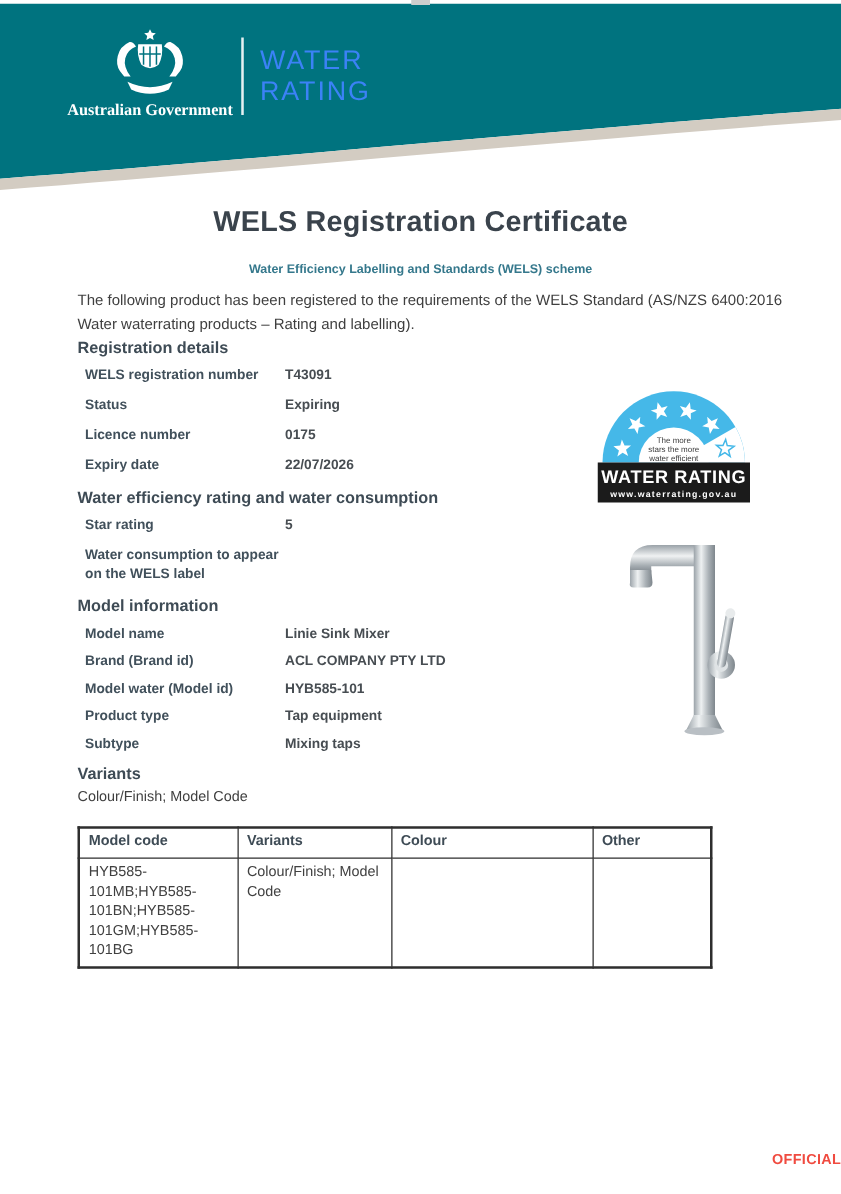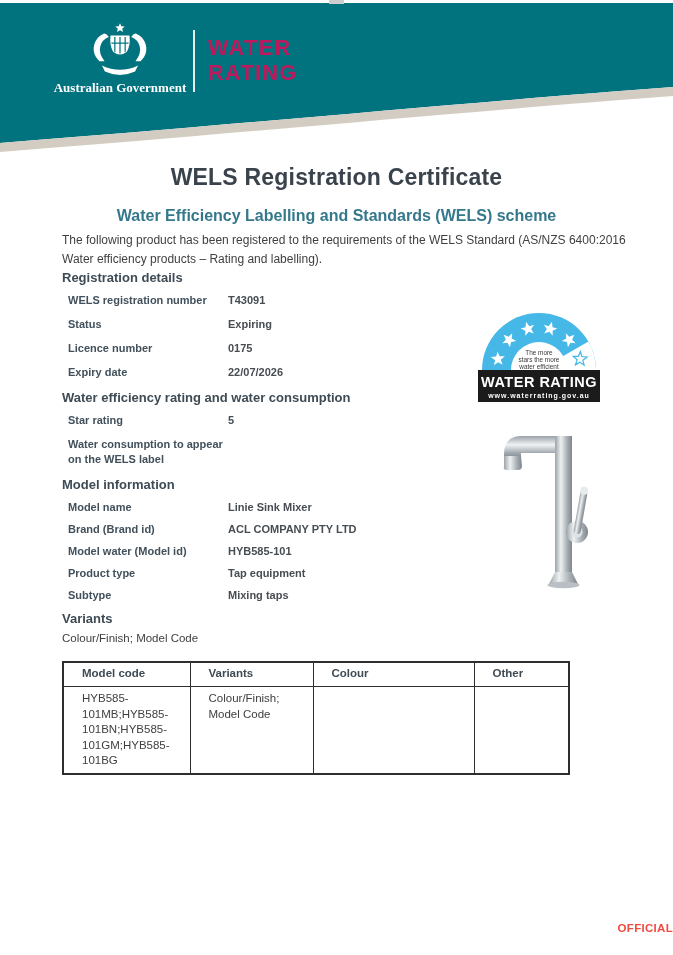--- a/index.html
+++ b/index.html
@@ -11,31 +11,31 @@
   .banner-svg{position:absolute;top:0;left:0;display:block;}
   .top-artifact{position:absolute;left:329px;top:0;width:15px;height:4px;background:#cdcdcd;}
   .gov-logo{position:absolute;left:50px;top:22px;width:140px;text-align:center;}
   .gov-logo svg{display:block;margin:0 auto;}
   .gov-logo-text{
     font-family:"Liberation Serif","DejaVu Serif",serif;font-weight:700;
     color:#ffffff;font-size:13px;margin-top:2px;white-space:nowrap;
   }
   .logo-divider{position:absolute;left:193px;top:30px;width:2px;height:62px;background:#ffffff;opacity:.9;}
   .brand-text{
-    position:absolute;left:208px;top:36px;color:#be185d;
-    font-size:21.5px;line-height:25px;letter-spacing:1.5px;font-weight:700;
+    position:absolute;left:208px;top:36px;color:#3b82f6;
+    font-size:21.5px;line-height:25px;letter-spacing:1.5px;font-weight:400;
   }
   
   .content{position:absolute;left:62px;top:160px;width:549px;}
   .doc-title{
     text-align:center;font-size:23px;font-weight:700;color:#3a434c;
     margin:4px 0 0 0;line-height:27px;letter-spacing:.2px;
   }
   .doc-subtitle{
-    text-align:center;font-size:16px;font-weight:700;color:#35788c;
+    text-align:center;font-size:10px;font-weight:700;color:#35788c;
     margin:16px 0 0 0;line-height:17px;
   }
   .intro{margin-top:7px;font-size:12px;line-height:19px;color:#3f3f3f;}
   .intro span{display:block;white-space:nowrap;}
   h2.section{
     font-size:13px;font-weight:700;color:#3e4b55;margin:0;line-height:18px;
   }
   .sec-reg{margin-top:9px;}
   .sec-eff{margin-top:19px;}
   .sec-model{margin-top:21px;}
@@ -49,21 +49,21 @@
   .kv-row .val{flex:1;font-size:11px;font-weight:700;color:#474d52;}
   .rows-model .kv-row{margin-bottom:7px;}
   .var-subtext{font-size:11.5px;color:#3f3f3f;margin-top:3px;line-height:15px;}
   
   table.variants{
     border-collapse:collapse;table-layout:fixed;width:506px;margin-top:15px;
     border:2px solid #2e2e2e;
   }
   table.variants th,table.variants td{
     border:1.6px solid #2e2e2e;text-align:left;vertical-align:top;
-    padding:4px 18px;overflow-wrap:anywhere;
+    padding:4px 7px;overflow-wrap:anywhere;
   }
   table.variants th{font-size:11.5px;color:#3e4b55;height:15px;}
   table.variants td{font-size:11.5px;color:#404040;height:48px;line-height:15.5px;}
   
   .rating-label{position:absolute;left:478px;top:310px;}
   .faucet{position:absolute;left:498px;top:428px;}
   
   .footer-official{
     position:absolute;left:0;top:922px;width:673px;text-align:right;
     font-size:11.5px;font-weight:700;letter-spacing:.3px;color:#f04b40;
@@ -103,21 +103,21 @@
     <div>WATER</div>
     <div>RATING</div>
   </div>
 
   <div class="content">
     <h1 class="doc-title">WELS Registration Certificate</h1>
     <div class="doc-subtitle">Water Efficiency Labelling and Standards (WELS) scheme</div>
 
     <div class="intro">
       <span>The following product has been registered to the requirements of the WELS Standard (AS/NZS 6400:2016</span>
-      <span>Water efficiency products – Rating and labelling).</span>
+      <span>Water waterrating products – Rating and labelling).</span>
     </div>
 
     <h2 class="section sec-reg">Registration details</h2>
     <div class="rows">
       <div class="kv-row">
         <div class="lbl">WELS registration number</div>
         <div class="val">T43091</div>
       </div>
       <div class="kv-row">
         <div class="lbl">Status</div>

